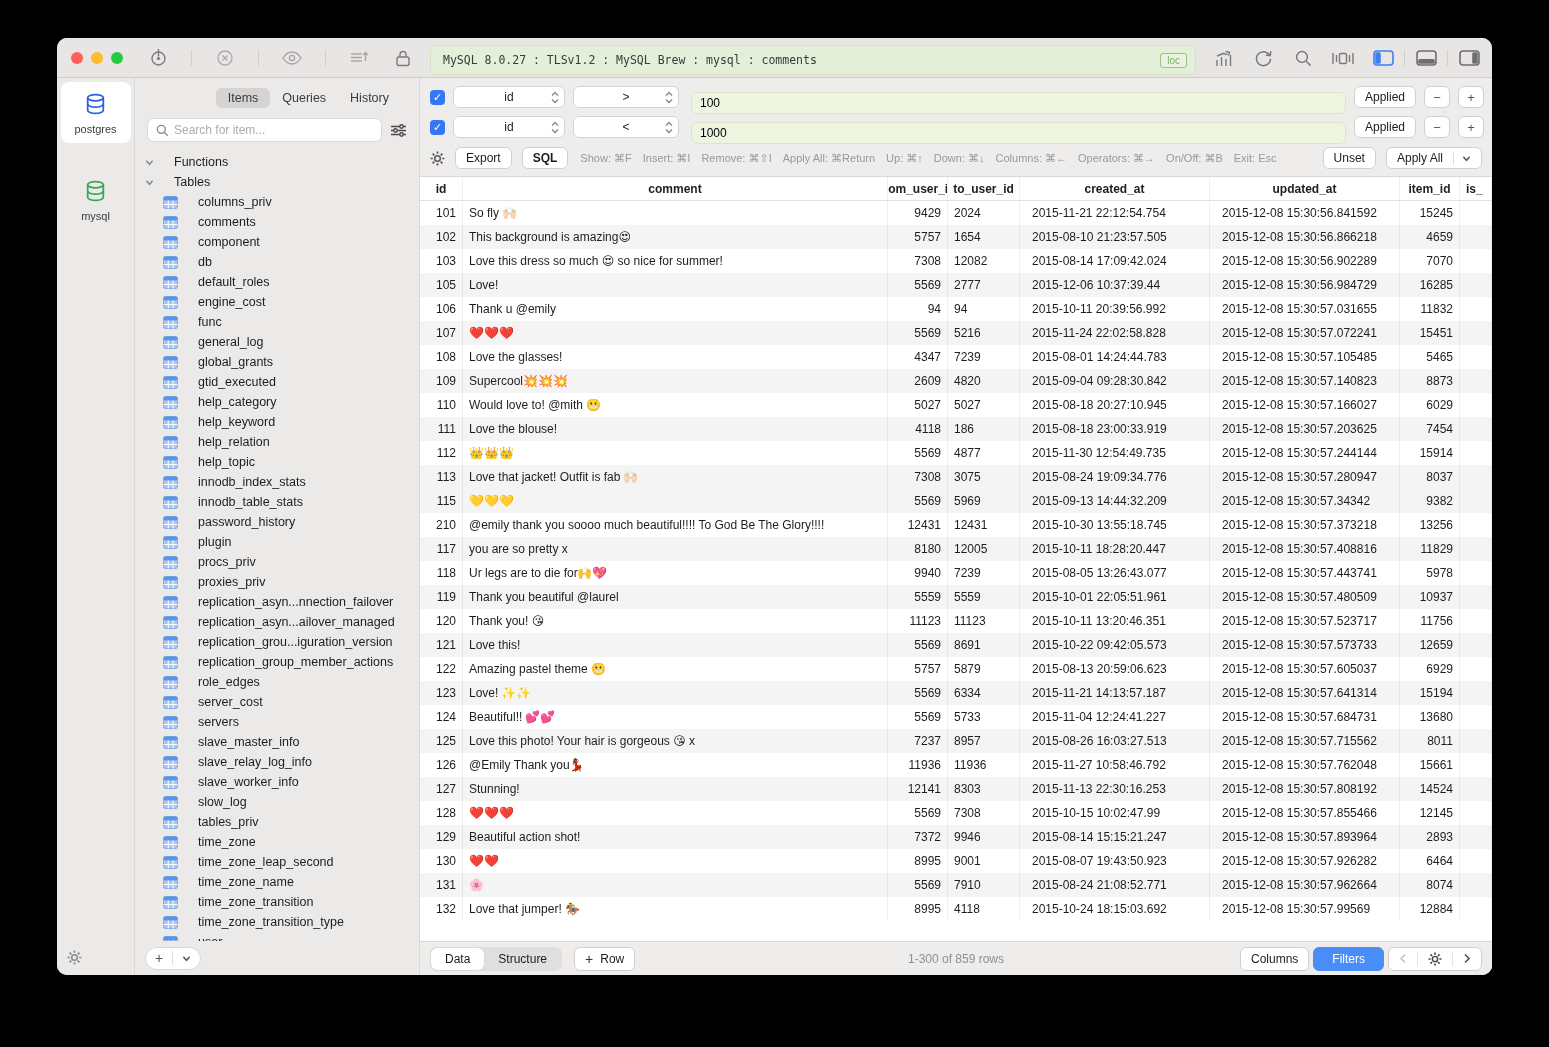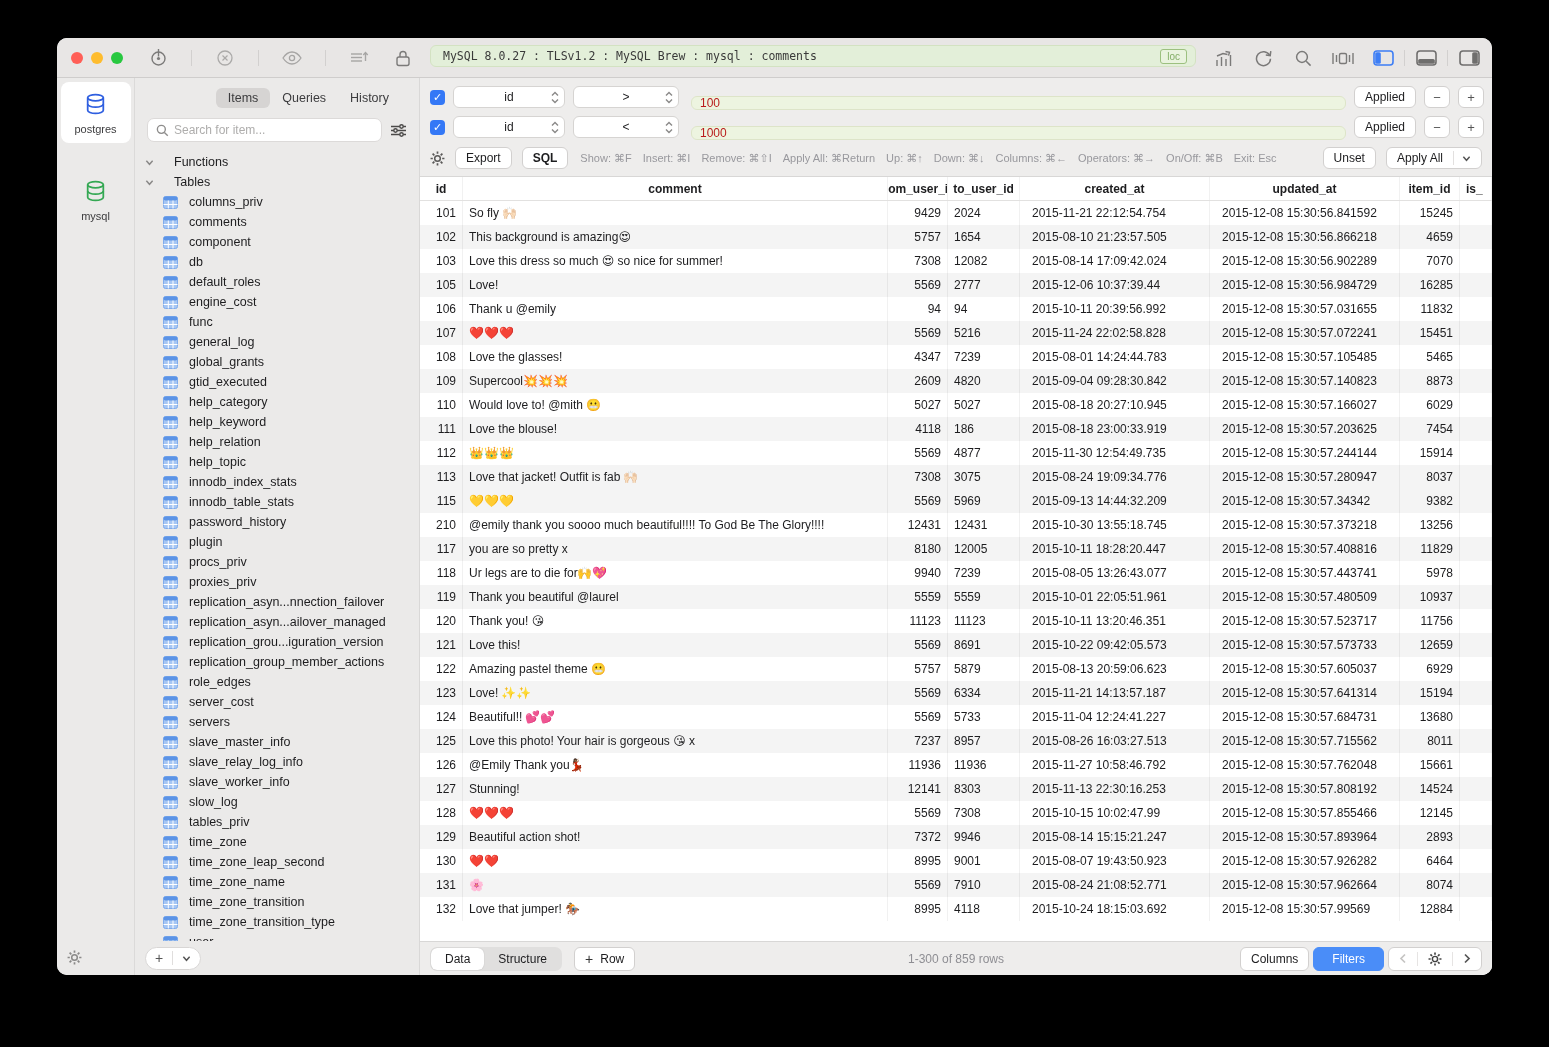--- a/index.html
+++ b/index.html
@@ -8,21 +8,21 @@
 
   
   .titlebar { position:relative; height:40px; flex:0 0 40px; background:#e8e6e5; border-bottom:1px solid #cfcdcc; display:flex; align-items:center; padding:0 14px; }
   .lights { display:flex; gap:8px; }
   .light { width:12px; height:12px; border-radius:50%; }
   .light.red{ background:#ff5f57; } .light.yellow{ background:#febc2e; } .light.green{ background:#28c840; }
   .tb-icons { display:flex; align-items:center; gap:22px; margin-left:24px; color:#7b7a79; }
   .tb-icon { display:flex; align-items:center; justify-content:center; width:22px; height:22px; }
   .tb-sep { width:1px; height:16px; background:#d2d0cf; }
   .sql-label { font-size:10px; font-weight:700; color:#7b7a79; letter-spacing:.5px; }
-  .title-field { position:absolute; left:373px; top:7px; width:766px; height:22px; background:#e3efd9; border:1px solid #d3e2c2; border-radius:6px; display:flex; align-items:center; padding:0 8px 0 12px; }
+  .title-field { position:absolute; left:373px; top:7px; width:766px; height:30px; background:#e3efd9; border:1px solid #d3e2c2; border-radius:6px; display:flex; align-items:center; padding:0 8px 0 12px; }
   .title-text { font-family:"DejaVu Sans Mono",monospace; font-size:11.5px; color:#3a3a3a; white-space:nowrap; overflow:hidden; flex:1; }
   .loc-badge { font-size:10px; color:#84ae67; border:1px solid #9cc07f; background:#e9f3de; border-radius:3px; padding:1px 6px; }
   .tb-right { position:absolute; right:12px; top:0; height:40px; display:flex; align-items:center; gap:18px; color:#7b7a79; }
   .panel-group { display:flex; align-items:center; gap:10px; }
 
   
   .body-row { flex:1; display:flex; min-height:0; }
 
   
   .rail { width:78px; flex:0 0 78px; background:#ebeae9; border-right:1px solid #dbdad9; display:flex; flex-direction:column; align-items:center; padding-top:4px; position:relative; }
@@ -35,36 +35,36 @@
   .sidebar { width:285px; flex:0 0 285px; background:#ebeae9; border-right:1px solid #d9d8d7; display:flex; flex-direction:column; min-height:0; }
   .side-tabs { display:flex; align-items:center; justify-content:flex-end; padding:10px 18px 6px 14px; }
   .side-tab { font-size:12.5px; color:#3c3c3e; padding:3px 12px; border-radius:6px; }
   .side-tab.active { background:#d6d4d3; }
   .search-row { display:flex; align-items:center; gap:8px; padding:4px 12px 8px 12px; }
   .search-box { flex:1; height:24px; background:#fff; border:1px solid #dcdad9; border-radius:7px; display:flex; align-items:center; padding:0 8px; gap:5px; }
   .search-box input { border:none; outline:none; flex:1; font-size:12px; color:#0369a1; background:transparent; font-family:inherit; }
   .search-box input::placeholder { color:#aeadac; }
   .tree { flex:1; overflow:hidden; padding:2px 0 0 0; }
   .tree-group { display:flex; align-items:center; gap:20px; padding:2px 0 2px 10px; font-size:12.5px; color:#1d1d1f; height:20px; }
-  .tree-item { display:flex; align-items:center; gap:11px; padding-left:28px; height:20px; font-size:12.5px; color:#1d1d1f; white-space:nowrap; }
+  .tree-item { display:flex; align-items:center; gap:20px; padding-left:28px; height:20px; font-size:12.5px; color:#1d1d1f; white-space:nowrap; }
   .tbl-icon { display:flex; width:15px; height:13px; }
   .side-bottom { flex:0 0 34px; display:flex; align-items:center; padding:0 10px; }
   .add-split { display:flex; align-items:center; background:#fff; border:1px solid #d8d6d5; border-radius:12px; height:23px; overflow:hidden; }
   .add-split .seg { padding:0 9px; display:flex; align-items:center; color:#555; font-size:14px; height:100%; }
   .add-split .divider { width:1px; height:14px; background:#e0dedd; }
 
   
   .main { flex:1; display:flex; flex-direction:column; min-width:0; background:#fff; }
   .filter-panel { background:#eeedec; border-bottom:1px solid #d8d7d6; padding:8px 8px 6px 10px; flex:0 0 auto; }
   .filter-row { display:flex; align-items:center; gap:8px; height:22px; margin-bottom:8px; }
   .checkbox { width:15px; height:15px; border-radius:4px; background:#3478f6; color:#fff; font-size:11px; display:flex; align-items:center; justify-content:center; flex:0 0 15px; }
   .selectbox { height:22px; background:#fff; border:1px solid #d6d4d2; border-radius:6px; display:flex; align-items:center; font-size:12px; color:#1d1d1f; position:relative; justify-content:center; }
   .selectbox.col { width:112px; } .selectbox.op { width:106px; }
   .selectbox .stepper { position:absolute; right:5px; top:4px; }
-  .filter-value { flex:1; height:14px; background:#edf4e0; border:1px solid #dde4c8; border-radius:6px; font-size:12px; color:#b91c1c; padding:0 8px; outline:none; font-family:inherit; margin-left:4px;margin-top:12px; }
+  .filter-value { flex:1; height:22px; background:#edf4e0; border:1px solid #dde4c8; border-radius:6px; font-size:12px; color:#000000; padding:0 8px; outline:none; font-family:inherit; margin-left:4px;margin-top:12px; }
   .btn { background:#fff; border:1px solid #d2d0cf; border-radius:6px; font-size:12px; color:#1d1d1f; height:22px; display:inline-flex; align-items:center; justify-content:center; padding:0 10px; white-space:nowrap; }
   .btn.small-sq { width:26px; padding:0; color:#555; font-size:13px; }
   .filter-toolbar { display:flex; align-items:center; gap:10px; height:24px; padding-right:2px; }
   .shortcuts { flex:1; display:flex; gap:11px; overflow:hidden; white-space:nowrap; font-size:11px; color:#98989d; margin-left:2px; }
   .applyall { gap:8px; }
   .applyall .divider { width:1px; height:14px; background:#e2e0df; margin-left:2px; }
 
   
   .grid-area { flex:1; min-height:0; overflow:hidden; display:flex; flex-direction:column; }
   .thead, .trow { display:grid; grid-template-columns:43px 425px 60px 72px 190px 190px 60px 1fr; flex:0 0 24px; height:24px; }

